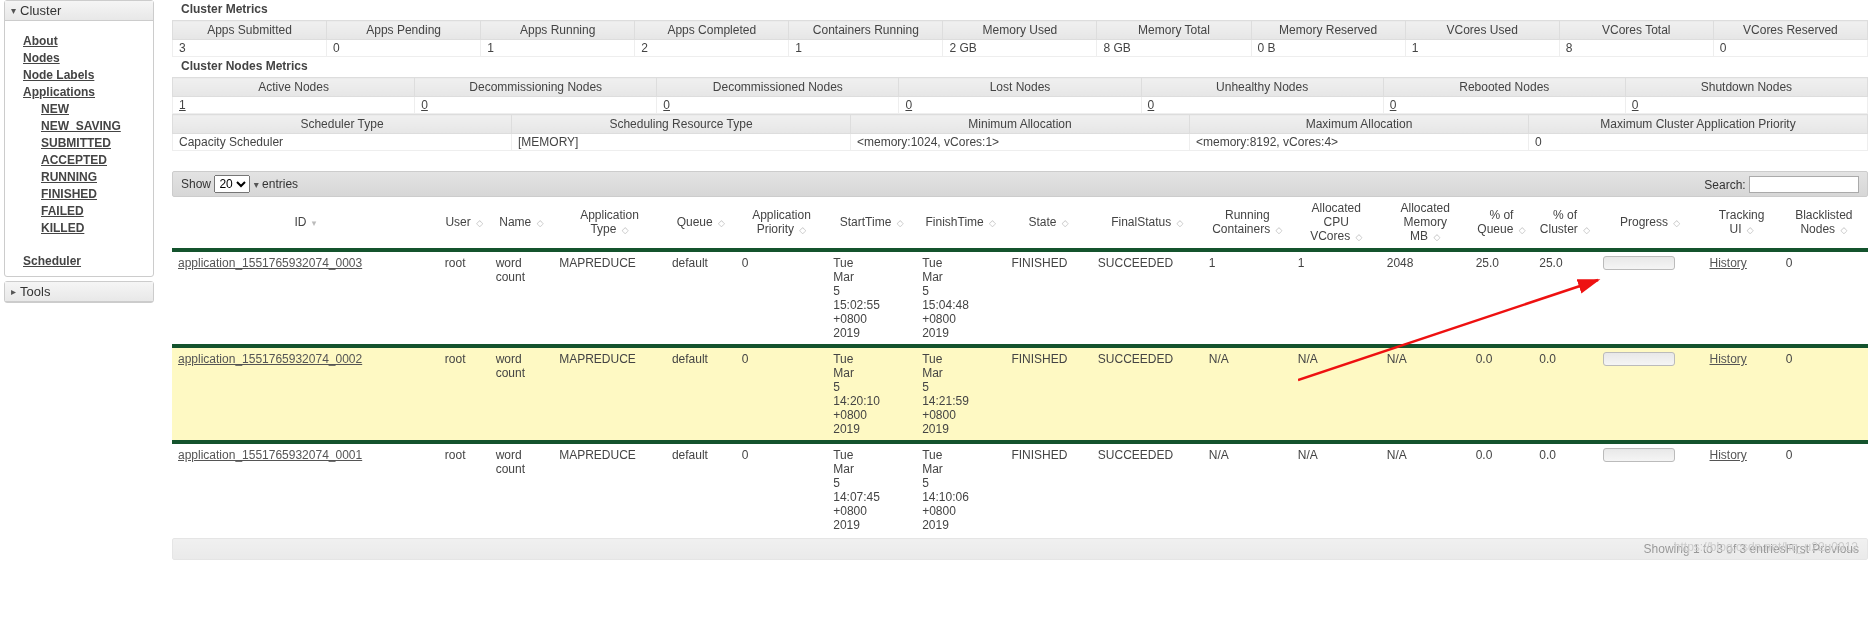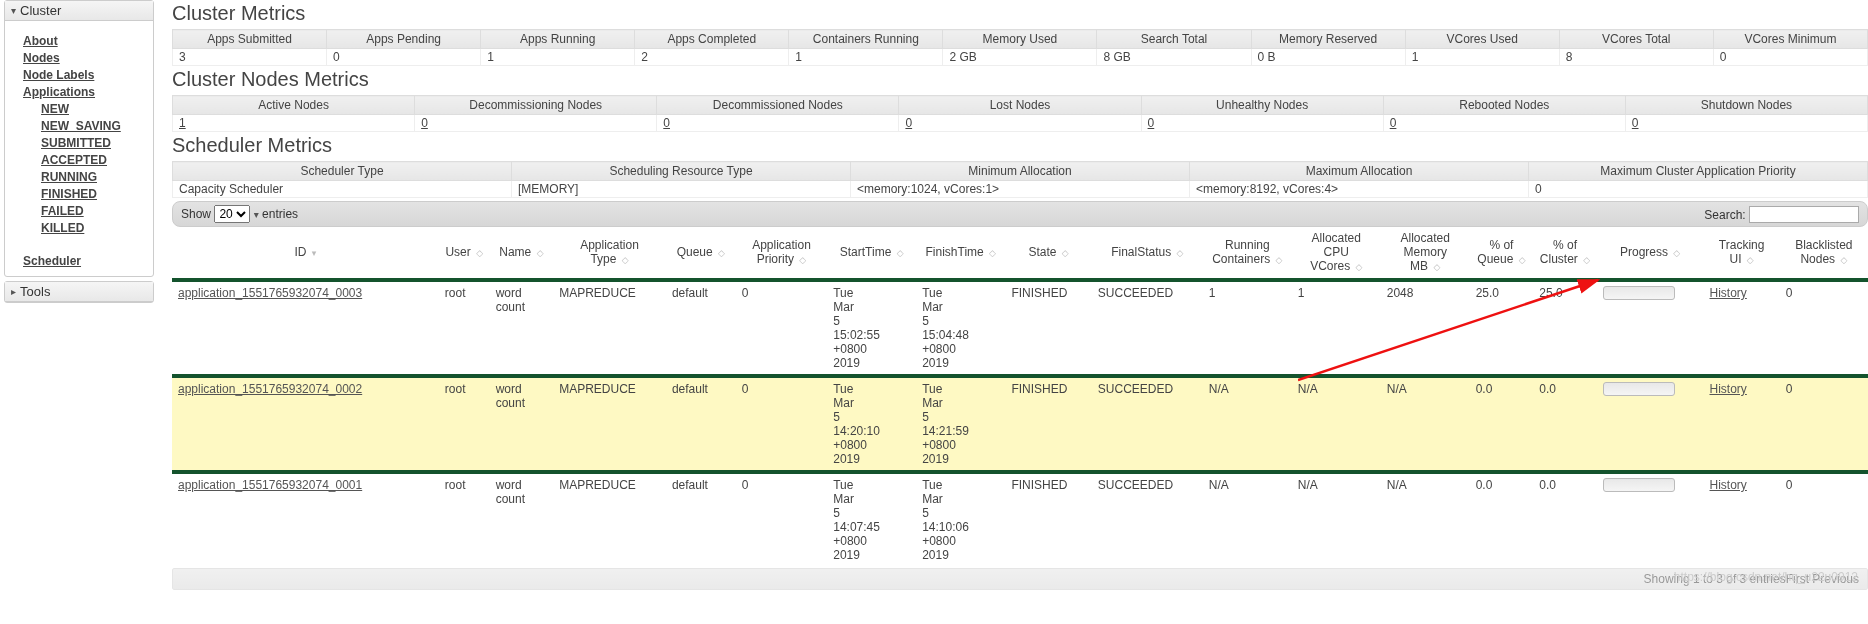--- a/index.html
+++ b/index.html
@@ -8,28 +8,28 @@
   
   .nav { width: 158px; padding: 0 4px 0 4px; }
   .nav-block { border: 1px solid #ccc; border-radius: 3px; background: #fff; margin-bottom: 4px; }
   .nav-head { background: linear-gradient(#f5f5f5,#e8e8e8); border-bottom: 1px solid #ccc; padding: 2px 6px; font-size: 13px; display: flex; align-items: center; gap: 4px; }
   .nav-body { padding: 12px 4px 6px 18px; font-weight: bold; }
   .nav-body a, .nav-sub a { color: #444; text-decoration: underline; display: block; line-height: 17px; font-size: 12px; }
   .nav-sub { padding-left: 18px; }
   .tri { font-size: 10px; color: #555; }
   
   .main { flex: 1; padding: 0 0 0 14px; }
-  h2.section { font-size: 20px; font-weight: 400; color: #444; margin: 2px 0 4px 0; }
+  h2.section { font-size: 12px; font-weight: 700; color: #444; margin: 2px 0 4px 9px; }
   table.metrics { width: 100%; border-collapse: collapse; font-size: 12px; table-layout: fixed; }
   table.metrics th { background: linear-gradient(#f0f0f0,#e6e6e6); border: 1px solid #ddd; font-weight: 400; color: #444; padding: 2px 4px; text-align: center; white-space: nowrap; overflow: hidden; }
   table.metrics td { border: 1px solid #eee; padding: 1px 6px; text-align: center; color: #444; }
   table.metrics td.left { text-align: left; }
   table.metrics td a.num { color: #444; text-decoration: underline; }
   
-  .dt-bar { background: linear-gradient(#e3e3e3,#d7d7d7); border: 1px solid #ccc; border-radius: 8px; padding: 3px 8px; display: flex; justify-content: space-between; align-items: center; margin-top: 3px; font-size: 12px; color: #333; }
+  .dt-bar { background: linear-gradient(#e3e3e3,#d7d7d7); border: 1px solid #ccc; border-radius: 2px; padding: 3px 8px; display: flex; justify-content: space-between; align-items: center; margin-top: 20px; font-size: 12px; color: #333; }
   .dt-bar select { font-size: 12px; }
   .dt-bar input { font-size: 12px; border: 1px solid #aaa; height: 17px; }
   
   table.apps { width: 100%; border-collapse: collapse; font-size: 12px; }
   table.apps thead th { background: #fff; border-bottom: 1px solid #ccc; padding: 4px 6px; font-weight: 400; color: #444; text-align: center; position: relative; vertical-align: middle; line-height: 14px; }
   table.apps thead th .sort { color: #bbb; font-size: 9px; margin-left: 2px; }
   table.apps tbody td { padding: 4px 6px; vertical-align: top; color: #444; border-top: 4px solid #14532d; }
   table.apps tbody tr.alt td { background: #fef9c3; }
   a.applink { color: #555; text-decoration: underline; }
   .progress { width: 72px; height: 14px; border: 1px solid #bbb; border-radius: 3px; background: linear-gradient(#e8e8e8,#f5f5f5); display: inline-block; position: relative; }
@@ -79,25 +79,25 @@
     <h2 class="section">Cluster Metrics</h2>
     <table class="metrics">
       <thead>
           <tr id="cm-head">
             <th>Apps Submitted</th>
             <th>Apps Pending</th>
             <th>Apps Running</th>
             <th>Apps Completed</th>
             <th>Containers Running</th>
             <th>Memory Used</th>
-            <th>Search Total</th>
+            <th>Memory Total</th>
             <th>Memory Reserved</th>
             <th>VCores Used</th>
             <th>VCores Total</th>
-            <th>VCores Minimum</th>
+            <th>VCores Reserved</th>
           </tr>
         </thead>
       <tbody>
           <tr id="cm-vals">
             <td class="left">3</td>
             <td class="left">0</td>
             <td class="left">1</td>
             <td class="left">2</td>
             <td class="left">1</td>
             <td class="left">2 GB</td>
@@ -129,21 +129,20 @@
             <td class="left"><a href="#" class="num">0</a></td>
             <td class="left"><a href="#" class="num">0</a></td>
             <td class="left"><a href="#" class="num">0</a></td>
             <td class="left"><a href="#" class="num">0</a></td>
             <td class="left"><a href="#" class="num">0</a></td>
             <td class="left"><a href="#" class="num">0</a></td>
           </tr>
         </tbody>
     </table>
 
-    <h2 class="section">Scheduler Metrics</h2>
     <table class="metrics">
       <thead>
           <tr id="sm-head">
             <th>Scheduler Type</th>
             <th>Scheduling Resource Type</th>
             <th>Minimum Allocation</th>
             <th>Maximum Allocation</th>
             <th>Maximum Cluster Application Priority</th>
           </tr>
         </thead>

